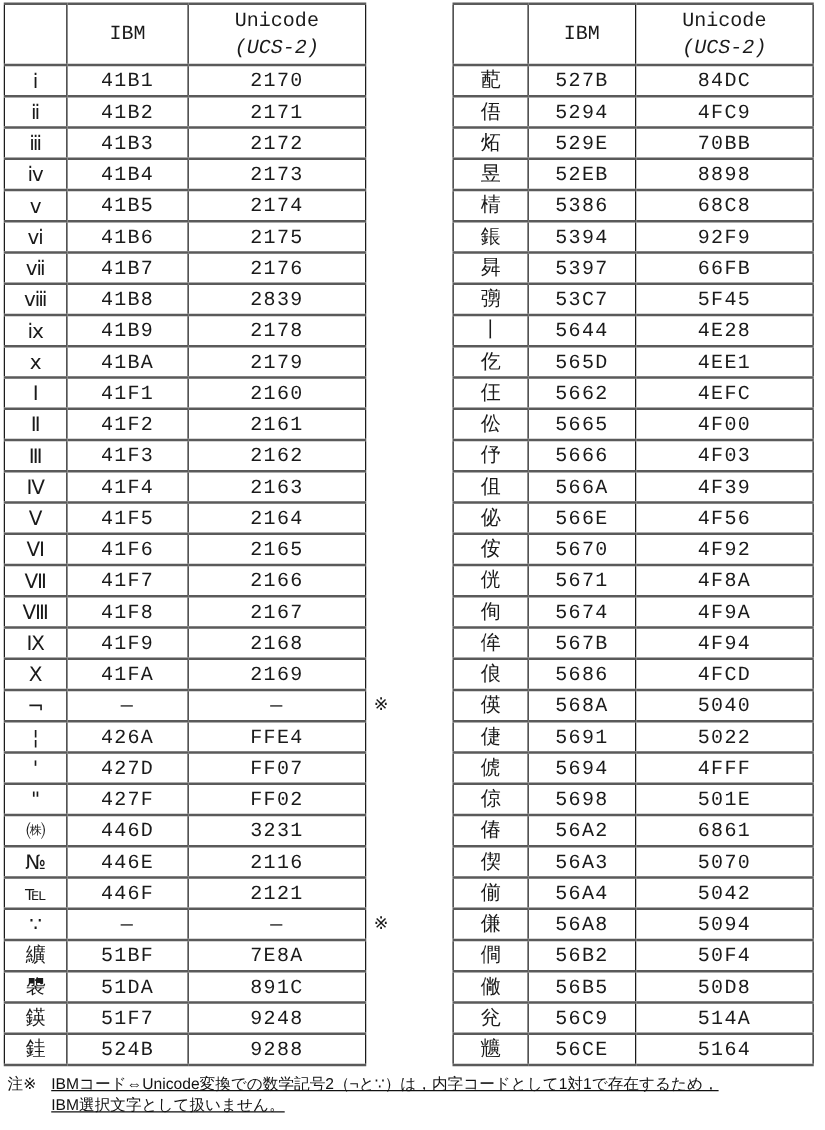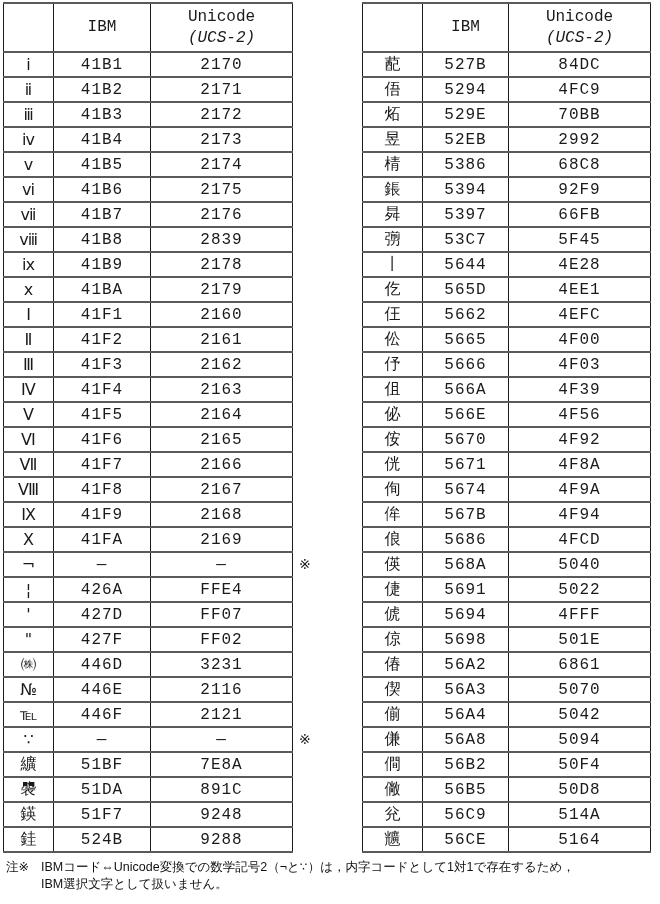--- a/index.html
+++ b/index.html
@@ -84,21 +84,21 @@
     top: 859px;
     width: 650px;
     display: flex;
     gap: 12px;
     font-family: "Liberation Sans", "DejaVu Sans", sans-serif;
     font-size: 12.5px;
     line-height: 17px;
     color: #111;
   }
   .footnote .fn-label { white-space: nowrap; }
-  .footnote .fn-body  { flex: 1; }
+  .footnote .fn-body  { flex: 1; text-decoration: underline; }
 </style>
 </head>
 <body>
 
 <div class="table-wrap" id="left-table-wrap">
   <table class="code-table" id="left-table">
     <colgroup>
       <col style="width:50px">
         <col style="width:97px">
         <col style="width:142px">
@@ -305,21 +305,21 @@
           <td class="c-unicode">4FC9</td>
         </tr>
         <tr>
           <td class="c-char">炻</td>
           <td class="c-ibm">529E</td>
           <td class="c-unicode">70BB</td>
         </tr>
         <tr>
           <td class="c-char">昱</td>
           <td class="c-ibm">52EB</td>
-          <td class="c-unicode">2992</td>
+          <td class="c-unicode">8898</td>
         </tr>
         <tr>
           <td class="c-char">棈</td>
           <td class="c-ibm">5386</td>
           <td class="c-unicode">68C8</td>
         </tr>
         <tr>
           <td class="c-char">鋹</td>
           <td class="c-ibm">5394</td>
           <td class="c-unicode">92F9</td>

